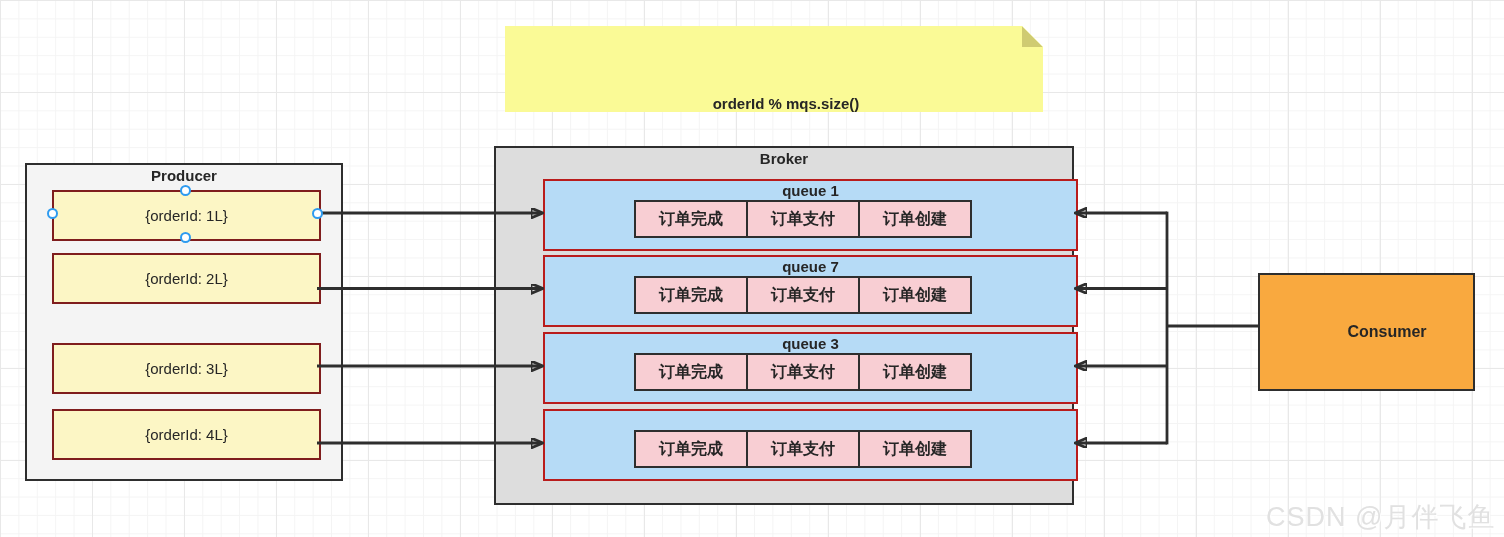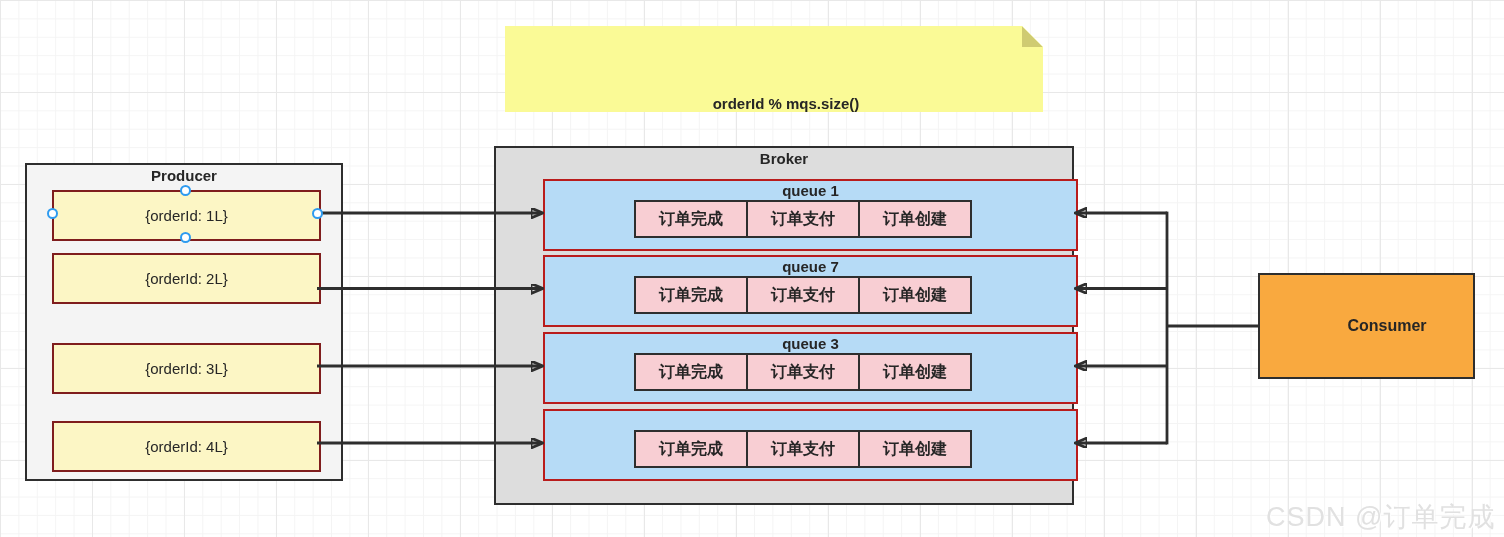--- a/index.html
+++ b/index.html
@@ -66,21 +66,21 @@
   .cell{
     box-sizing:border-box;width:114px;height:38px;
     background:#F8CED3;border:2px solid #2E2E2E;
     display:flex;align-items:center;justify-content:center;
     font-size:16px;
     font-weight:bold;
   }
   .cell + .cell{margin-left:-2px;}
   
   #consumer{
-    left:1258px;top:273px;width:217px;height:106px;
+    left:1258px;top:273px;width:217px;height:118px;
     background:#F9A93F;border:2px solid #2E2E2E;
     display:flex;align-items:center;justify-content:center;
     font-weight:bold;font-size:16px;padding-left:41px;
   }
   
   #connectors{position:absolute;left:0;top:0;width:1504px;height:537px;}
   #connectors path, #connectors line{stroke:#2E2E2E;stroke-width:2.8;fill:none;}
   
   .handle{
     position:absolute;width:11px;height:11px;box-sizing:border-box;
@@ -101,21 +101,21 @@
   <div id="note" class="shape">
     <span>orderId % mqs.size()</span>
     <div id="note-fold"></div>
   </div>
 
   <div id="producer" class="shape">
     <div class="container-title">Producer</div>
     <div class="pbox" style="top:25px">{orderId: 1L}</div>
     <div class="pbox" style="top:88px">{orderId: 2L}</div>
     <div class="pbox" style="top:178px">{orderId: 3L}</div>
-    <div class="pbox" style="top:256px">{orderId: 4L}</div>
+    <div class="pbox" style="top:244px">{orderId: 4L}</div>
   </div>
 
   <div id="broker" class="shape">
     <div class="container-title">Broker</div>
 
     <div class="queue" style="top:31px">
       <div class="queue-title">queue 1</div>
       <div class="cells">
         <div class="cell">订单完成</div>
         <div class="cell">订单支付</div>
@@ -170,15 +170,15 @@
     <line x1="1167" y1="288.5" x2="1076" y2="288.5" marker-end="url(#arrow)"></line>
     <line x1="1167" y1="366" x2="1076" y2="366" marker-end="url(#arrow)"></line>
     <line x1="1167" y1="443" x2="1076" y2="443" marker-end="url(#arrow)"></line>
   </svg>
 
   <div class="handle" style="left:179.5px;top:184.5px"></div>
   <div class="handle" style="left:46.5px;top:208px"></div>
   <div class="handle" style="left:311.5px;top:208px"></div>
   <div class="handle" style="left:179.5px;top:231.5px"></div>
 
-  <div id="watermark">CSDN @订单完成</div>
+  <div id="watermark">CSDN @月伴飞鱼</div>
 
 </div>
 
 </body></html>

